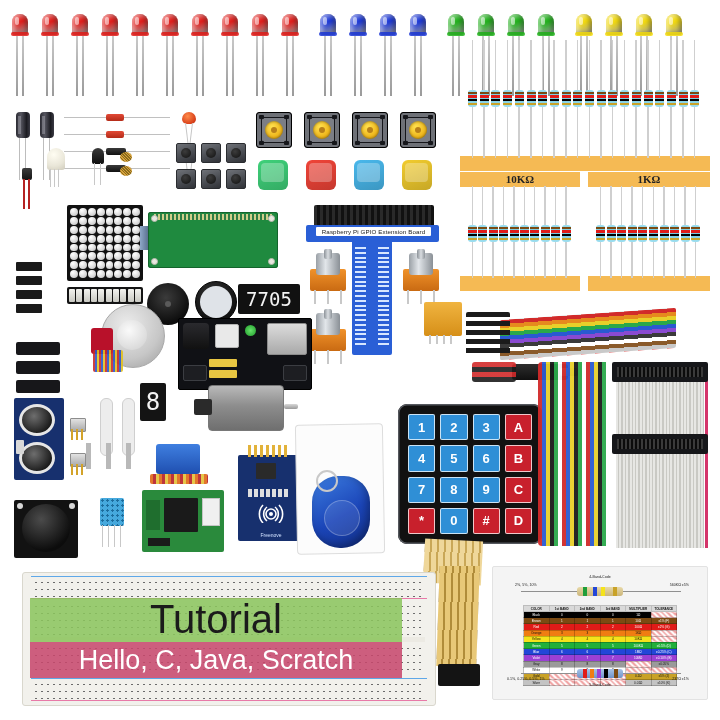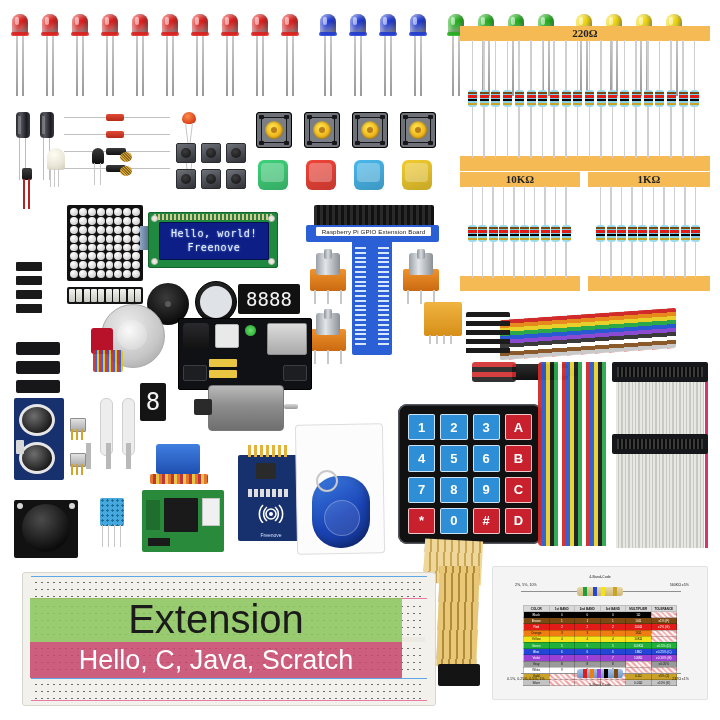--- a/index.html
+++ b/index.html
@@ -452,23 +452,20 @@
     </div>
 
   <div class="abs" id="btn-caps" style="left:258px;top:160px;width:185px;height:34px;">
       <div class="cap4" style="left: 0px; top: 0px; background: linear-gradient(160deg, rgb(63, 209, 122), rgba(0, 0, 0, 0.18)) rgb(63, 209, 122);"></div>
       <div class="cap4" style="left: 48px; top: 0px; background: linear-gradient(160deg, rgb(240, 68, 56), rgba(0, 0, 0, 0.18)) rgb(240, 68, 56);"></div>
       <div class="cap4" style="left: 96px; top: 0px; background: linear-gradient(160deg, rgb(73, 184, 236), rgba(0, 0, 0, 0.18)) rgb(73, 184, 236);"></div>
       <div class="cap4" style="left: 144px; top: 0px; background: linear-gradient(160deg, rgb(242, 204, 46), rgba(0, 0, 0, 0.18)) rgb(242, 204, 46);"></div>
     </div>
 
   <div class="respack" id="pack220" style="left:460px;top:26px;width:250px;height:145px;">
-    <div class="tape" style="top:0;">
-        <span>220Ω</span>
-      </div>
     <div class="tape" style="top:130px;"></div>
     <div class="wires" style="top:14px;height:118px;">
         <div class="r" style="left: 8px; top: 0px;">
           <div class="lead" style="height:118px;"></div>
           <div class="body" style="top:50px;">
             <b style="top:2px;height:2.4px;background:#7b4a12;"></b>
             <b style="top:5.4px;height:2.4px;background:#e01b18;"></b>
             <b style="top:8.8px;height:2.4px;background:#000;"></b>
             <b style="top:12.6px;height:2.4px;background:#c9a227;"></b>
           </div>
@@ -936,24 +933,20 @@
     <div style="position:absolute;left:0;top:38px;width:44px;height:13px;background:#17171a;border-radius:2px;"></div>
   </div>
 
   <div id="lcd" class="abs">
     <div class="hdr"></div>
     <div class="pins"></div>
     <div class="hole" style="left:3px;top:3px;"></div>
     <div class="hole" style="right:3px;top:3px;"></div>
     <div class="hole" style="left:3px;bottom:3px;"></div>
     <div class="hole" style="right:3px;bottom:3px;"></div>
-    <div class="screen">
-      <div class="scr-txt">Hello, world!</div>
-      <div class="scr-txt" style="top:18px;">Freenove</div>
-    </div>
   </div>
 
   <div id="gpio" class="abs">
     <div class="top"></div>
     <div class="blue"></div>
     <div class="stem"></div>
     <div class="pinrow l"></div>
     <div class="pinrow r"></div>
     <div class="lbl">Raspberry Pi GPIO Extension Board</div>
   </div>
@@ -988,21 +981,21 @@
         <i style="left:26px"></i>
       </div>
     </div>
 
   <div class="buzz passive abs" style="left:147px;top:283px;width:42px;height:42px;"></div>
   <div class="buzz active abs" style="left:195px;top:281px;width:40px;height:40px;">
     <div class="sticker"></div>
     </div>
 
   <div id="seg4" class="abs">
-    <span class="d">8888</span>
+    <span class="d">7705</span>
   </div>
   <div id="seg1" class="abs">
     <span class="d">8</span>
   </div>
 
   <div class="abs" style="left:95px;top:298px;width:72px;height:74px;">
     <div style="position:absolute;left:6px;top:6px;width:62px;height:62px;border-radius:50%;
       background:radial-gradient(circle at 40% 32%,#ececec,#c7c7c7 60%,#9c9c9c);border:1px solid #a8a8a8;"></div>
     <div style="position:absolute;left:22px;top:22px;width:30px;height:30px;border-radius:50%;background:radial-gradient(circle at 40% 35%,#fafafa,#cfcfcf);"></div>
     <div style="position:absolute;left:-4px;top:30px;width:22px;height:26px;background:#b8112a;border-radius:3px;"></div>
@@ -1173,21 +1166,21 @@
     <div class="railline" style="left:8px;right:8px;top:25px;background:#e87aa8;"></div>
     <div class="mid"></div>
     <div class="chan"></div>
     <div class="rail" style="bottom:6px;"></div>
     <div class="railline" style="left:8px;right:8px;bottom:26px;background:#5fa8e8;"></div>
     <div class="railline" style="left:8px;right:8px;bottom:4px;background:#e87aa8;"></div>
   </div>
   <div id="banner">
     <div class="g"></div>
       <div class="p"></div>
-    <div class="t1">Extension</div>
+    <div class="t1">Tutorial</div>
     <div class="t2">Hello, C, Java, Scratch</div>
   </div>
 
   <div class="abs" style="left:438px;top:566px;width:44px;height:120px;">
     <div style="position:absolute;left:0;top:0;width:40px;height:100px;
       background:repeating-linear-gradient(90deg,#e8c878 0 5px,#b08c3a 5px 7px);transform:skewX(-2deg);"></div>
     <div style="position:absolute;left:0;bottom:0;width:42px;height:22px;background:#141414;border-radius:2px;"></div>
   </div>
 
   <div id="chart" class="abs">

